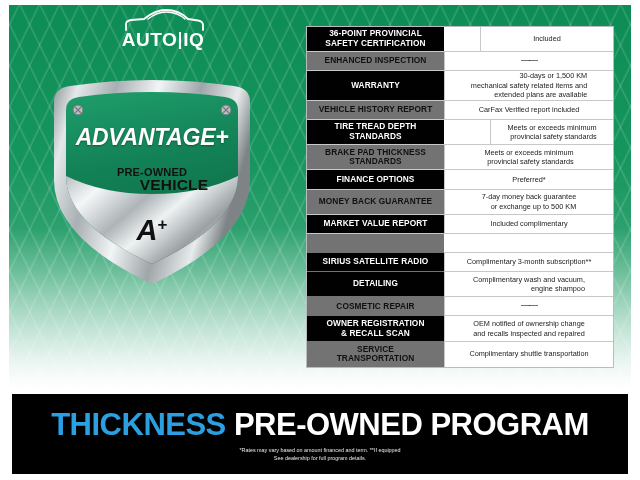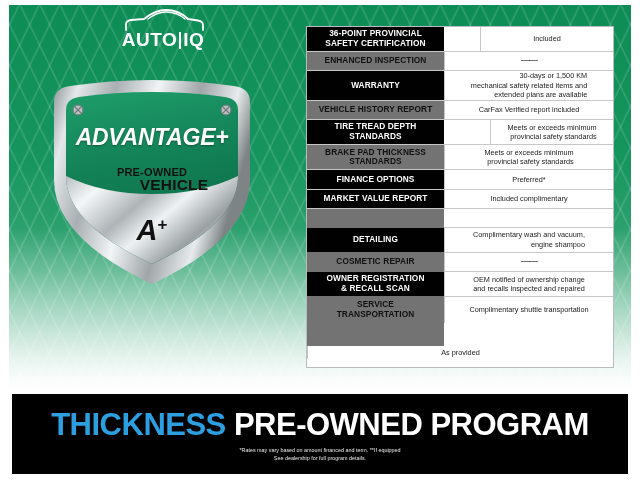--- a/index.html
+++ b/index.html
@@ -364,20 +364,33 @@
             <div>
               <div>FINANCE OPTIONS</div>
             </div>
           </div>
           <div class="fval">
             <div>
               <div>Preferred*</div>
             </div>
           </div>
         </div>
+        <div class="frow" style="height: 25.2277px;">
+          <div class="fname light">
+            <div>
+              <div>MONEY BACK GUARANTEE</div>
+            </div>
+          </div>
+          <div class="fval">
+            <div>
+              <div>7-day money back guarantee</div>
+              <div>or exchange up to 500 KM</div>
+            </div>
+          </div>
+        </div>
         <div class="frow" style="height: 19.1119px;">
           <div class="fname dark">
             <div>
               <div>MARKET VALUE REPORT</div>
             </div>
           </div>
           <div class="fval">
             <div>
               <div>Included complimentary</div>
             </div>
@@ -385,20 +398,32 @@
         </div>
         <div class="frow" style="height: 19.1119px; flex-direction: column;">
           <div class="fname light">
             <div>
               <div>KEY &amp; KEY FOBS</div>
             </div>
           </div>
           <div class="fval">
             <div>
               <div>As provided</div>
+            </div>
+          </div>
+        </div>
+        <div class="frow" style="height: 19.1119px;">
+          <div class="fname dark">
+            <div>
+              <div>SIRIUS SATELLITE RADIO</div>
+            </div>
+          </div>
+          <div class="fval">
+            <div>
+              <div>Complimentary 3-month subscription**</div>
             </div>
           </div>
         </div>
         <div class="frow" style="height: 25.2277px;">
           <div class="fname dark">
             <div>
               <div>DETAILING</div>
             </div>
           </div>
           <div class="fval">

